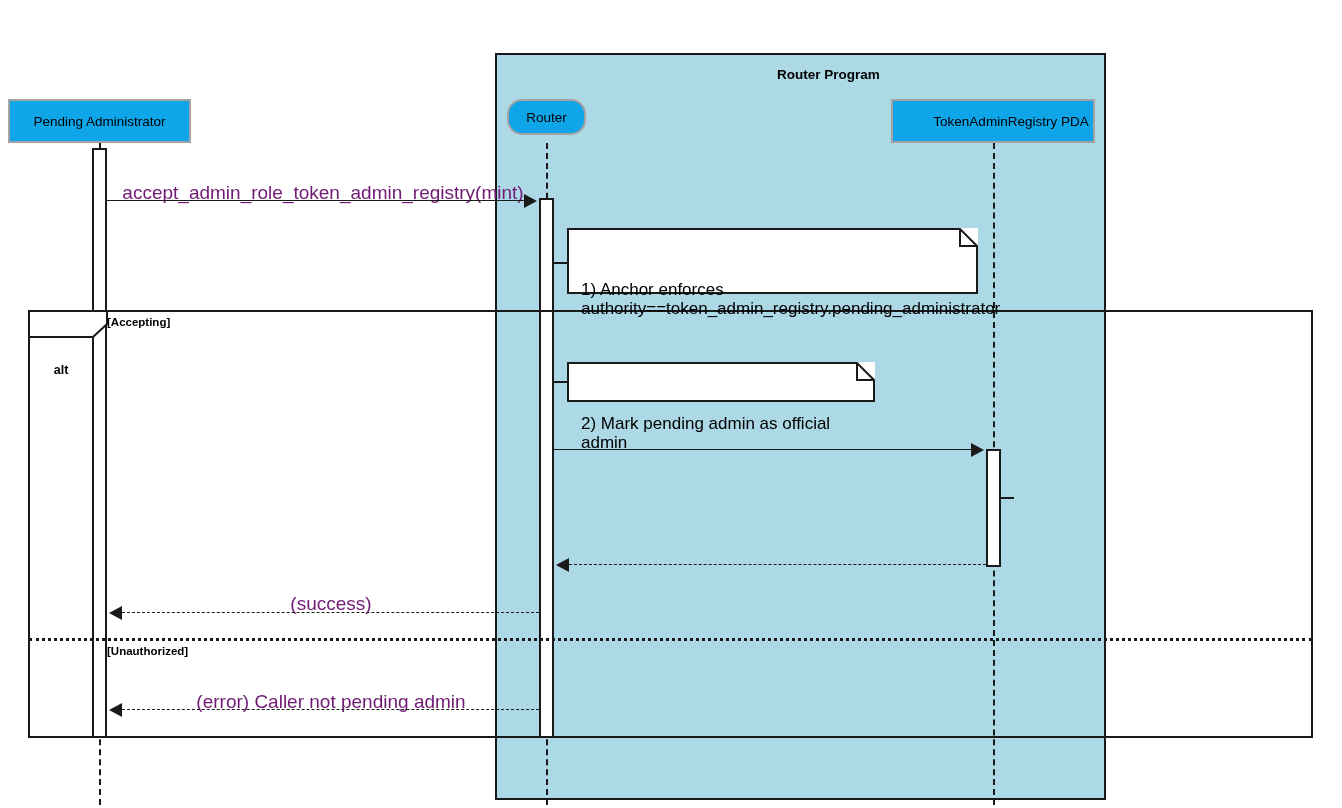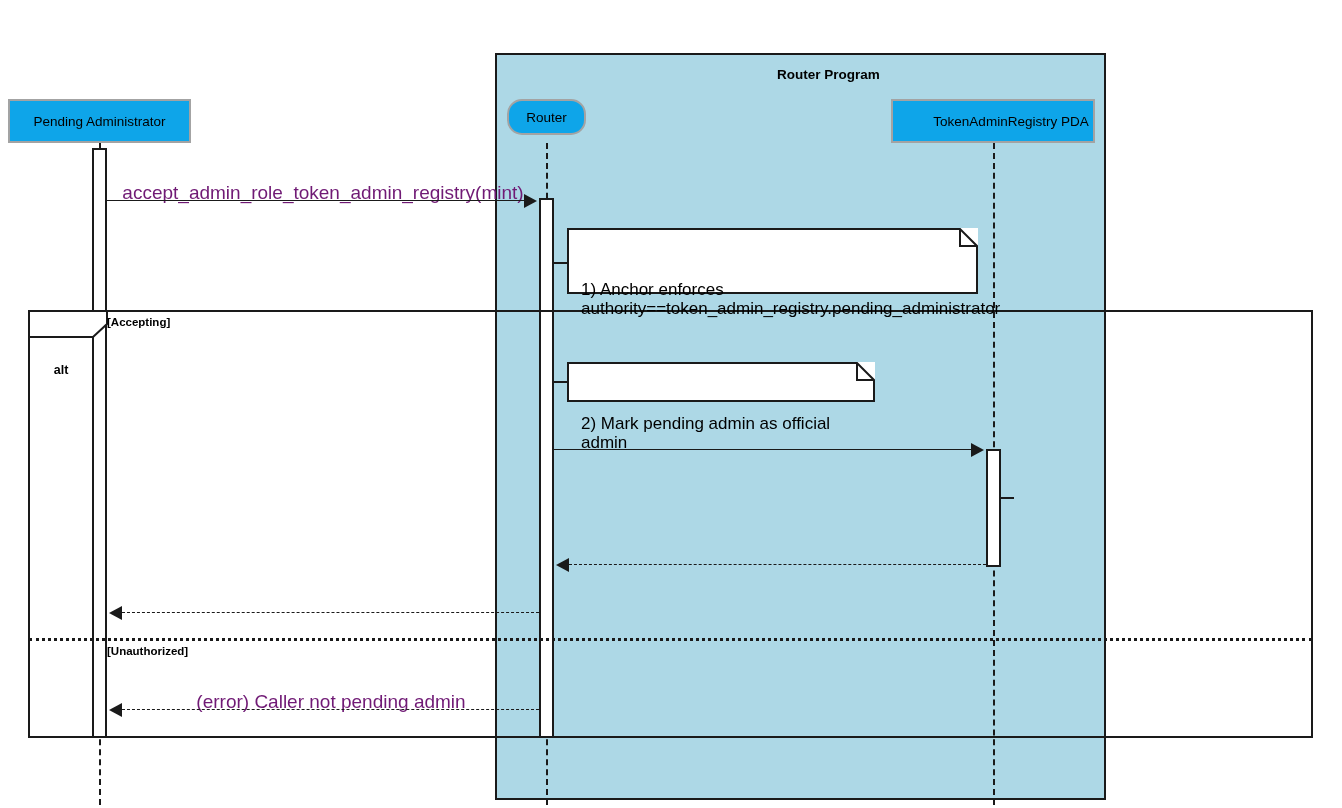--- a/index.html
+++ b/index.html
@@ -233,20 +233,21 @@
   <div class="msg-label" style="left:554px; top:431px; width:420px;"></div>
   <div class="msg-line" style="left:554px; top:449px; width:419px;"></div>
   <div class="arrow-head right" style="left:971px; top:443px;"></div>
 
   <div class="note-connector" style="left:1001px; top:497px; width:13px;"></div>
 
   <div class="msg-label" style="left:570px; top:546px; width:420px;"></div>
   <div class="msg-line dashed" style="left:569px; top:564px; width:417px;"></div>
   <div class="arrow-head left" style="left:556px; top:558px;"></div>
 
+  <div class="msg-label" style="left:122px; top:593px; width:418px;">(success)</div>
   <div class="msg-line dashed" style="left:122px; top:612px; width:417px;"></div>
   <div class="arrow-head left" style="left:109px; top:606px;"></div>
 
   <div class="frag-divider" style="left:29px; top:638px; width:1283px;"></div>
 
   <div class="frag-guard" style="left:107px; top:645px;">[Unauthorized]</div>
 
   <div class="msg-label" style="left:122px; top:691px; width:418px;">(error) Caller not pending admin</div>
   <div class="msg-line dashed" style="left:122px; top:709px; width:417px;"></div>
   <div class="arrow-head left" style="left:109px; top:703px;"></div>

